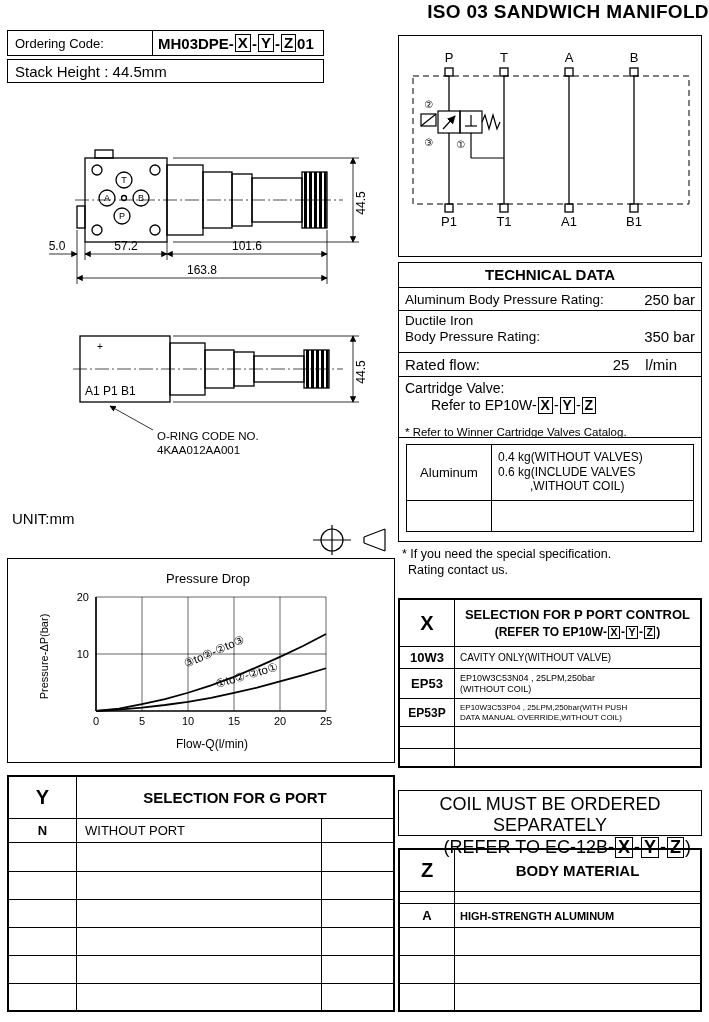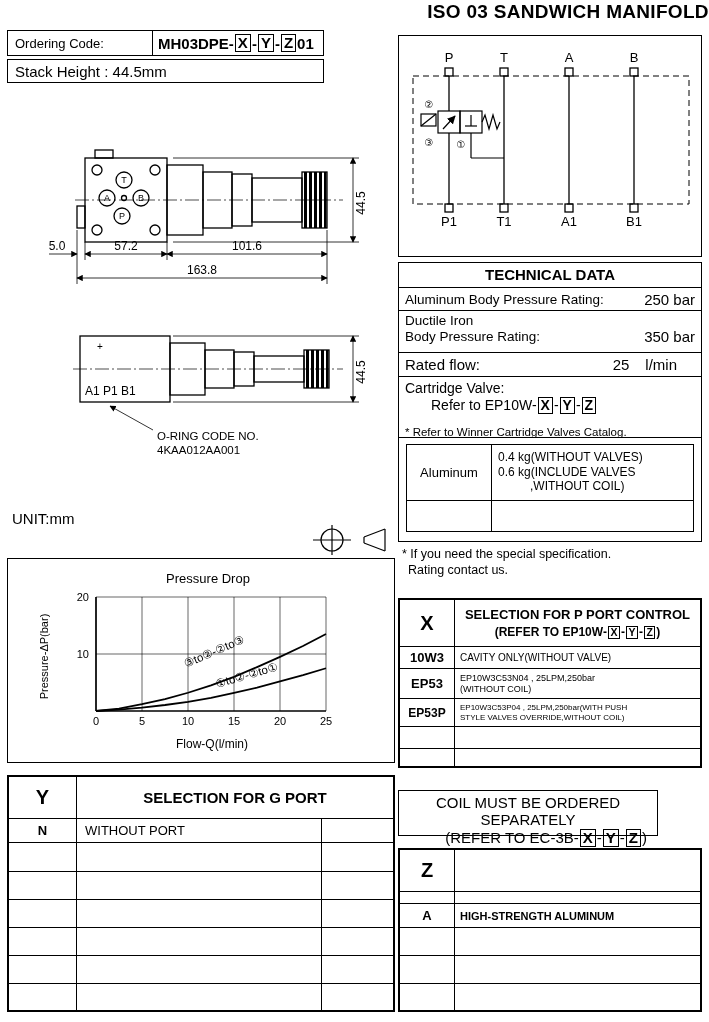--- a/index.html
+++ b/index.html
@@ -42,21 +42,21 @@
   .trow{display:flex;border-bottom:1.5px solid #000}
   .trow.last{border-bottom:none}
   .key{display:flex;align-items:center;justify-content:center;font-weight:bold;border-right:1.5px solid #000}
   .k55{flex:0 0 55px}.k68{flex:0 0 68px}
   .kbig{font-size:20px}.k13{font-size:13px}.k12{font-size:12px}
   .tdesc{flex:1;display:flex;flex-direction:column;justify-content:center;padding-left:5px}
   .tdesc.ctr{align-items:center;padding-left:0;text-align:center}
   .hdrtx{font-weight:bold;font-size:13px;line-height:1.35}
   .d10{font-size:10px}.d9{font-size:9px;line-height:1.2}.d8{font-size:8px;line-height:1.25}
   .x-table{left:398px;top:598px;width:304px;height:170px}
-  .coil-box{left:398px;top:790px;width:260px;height:46px;padding-top:3px;font-size:15px}
+  .coil-box{left:398px;top:790px;width:304px;height:46px;padding-top:3px;font-size:18px}
   .coil-l1{text-align:center}
   .coil-l2{text-align:right;padding-right:10px;margin-top:1px}
   .z-table{left:398px;top:848px;width:304px;height:164px}
   .z-title{font-weight:bold;font-size:15px}
   .z-desc{font-weight:bold;font-size:11px}
   .y-table{left:7px;top:775px;width:388px;height:237px}
   .y-title{font-weight:bold;font-size:15px}
   .ycell{flex:0 0 245px;border-right:1.5px solid #000;display:flex;align-items:center;padding-left:8px;font-size:13px}
   .yfill{flex:1}
   
@@ -343,41 +343,42 @@
     <div class="key k55 k13">EP53</div>
     <div class="tdesc d9">
       <div>EP10W3C53N04 , 25LPM,250bar</div>
       <div>(WITHOUT COIL)</div>
     </div>
   </div>
   <div class="trow" style="height:28px">
     <div class="key k55 k12">EP53P</div>
     <div class="tdesc d8">
       <div>EP10W3C53P04 , 25LPM,250bar(WITH PUSH</div>
-      <div>STYLE VALVES OVERRIDE,WITHOUT COIL)</div>
+      <div>DATA MANUAL OVERRIDE,WITHOUT COIL)</div>
     </div>
   </div>
   <div class="trow" style="height:22px">
       <div class="key k55"></div>
       <div class="tdesc"></div>
     </div>
   <div class="trow last" style="height:17px">
       <div class="key k55"></div>
       <div class="tdesc"></div>
     </div>
 </div>
 
 <div class="abs coil-box b">
   <div class="coil-l1">COIL MUST BE ORDERED SEPARATELY</div>
-  <div class="coil-l2"><span>(REFER TO EC-3B-</span><span class="bx">X</span><span>-</span><span class="bx">Y</span><span>-</span><span class="bx">Z</span><span>)</span></div>
+  <div class="coil-l2"><span>(REFER TO EC-12B-</span><span class="bx">X</span><span>-</span><span class="bx">Y</span><span>-</span><span class="bx">Z</span><span>)</span></div>
 </div>
 
 <div class="abs z-table b2">
   <div class="trow" style="height:42px">
     <div class="key k55 kbig">Z</div>
+    <div class="tdesc ctr z-title">BODY MATERIAL</div>
   </div>
   <div class="trow" style="height:12px">
       <div class="key k55"></div>
       <div class="tdesc"></div>
     </div>
   <div class="trow" style="height:24px">
     <div class="key k55 k13">A</div>
     <div class="tdesc z-desc">HIGH-STRENGTH ALUMINUM</div>
   </div>
   <div class="trow" style="height:28px">

